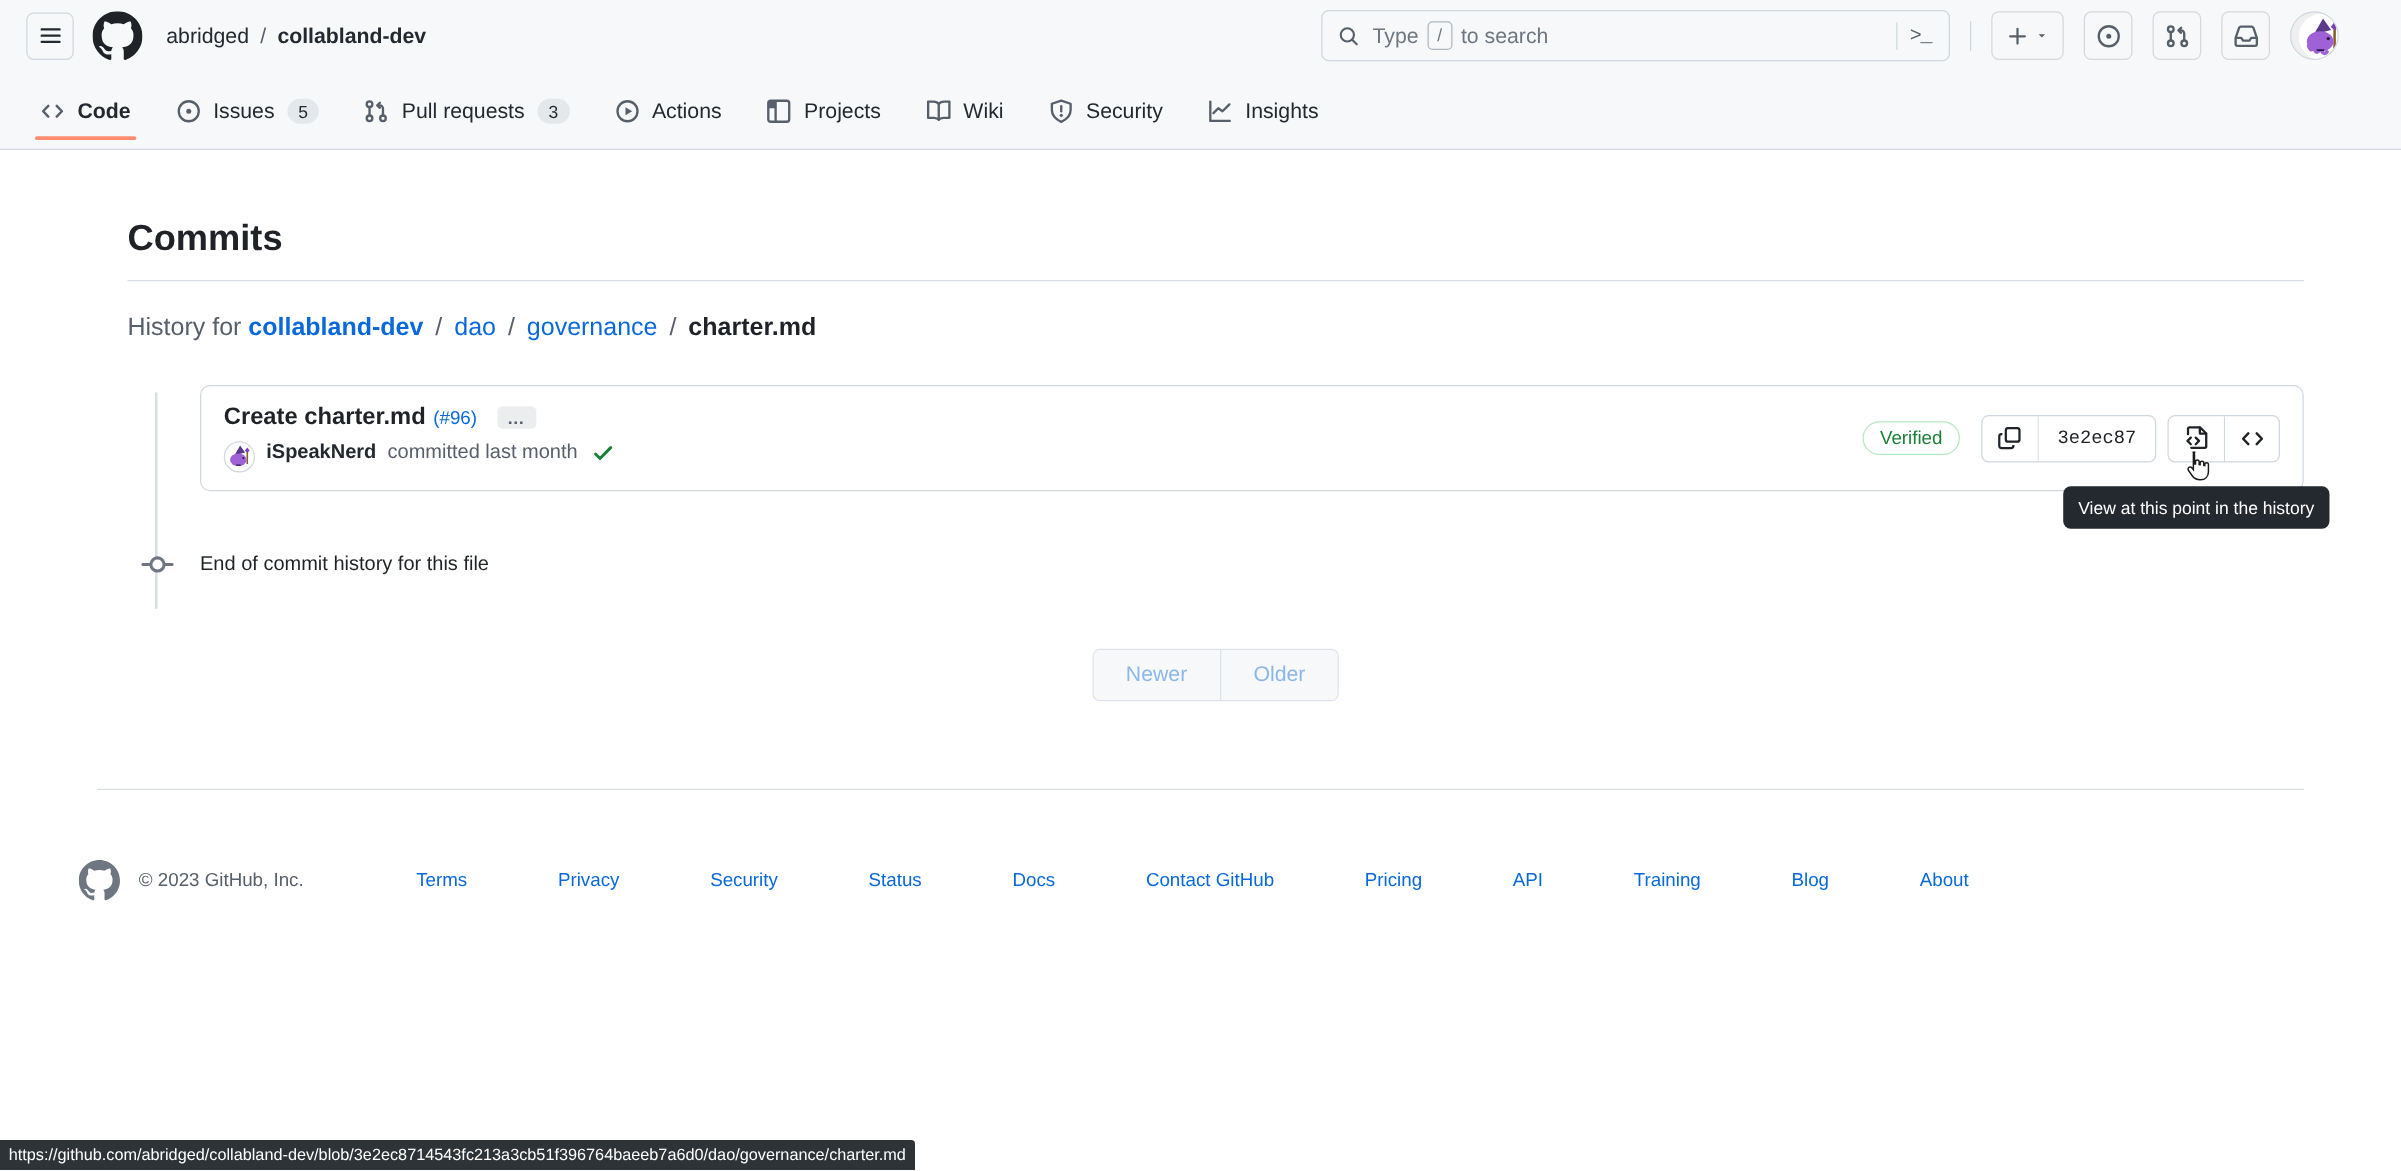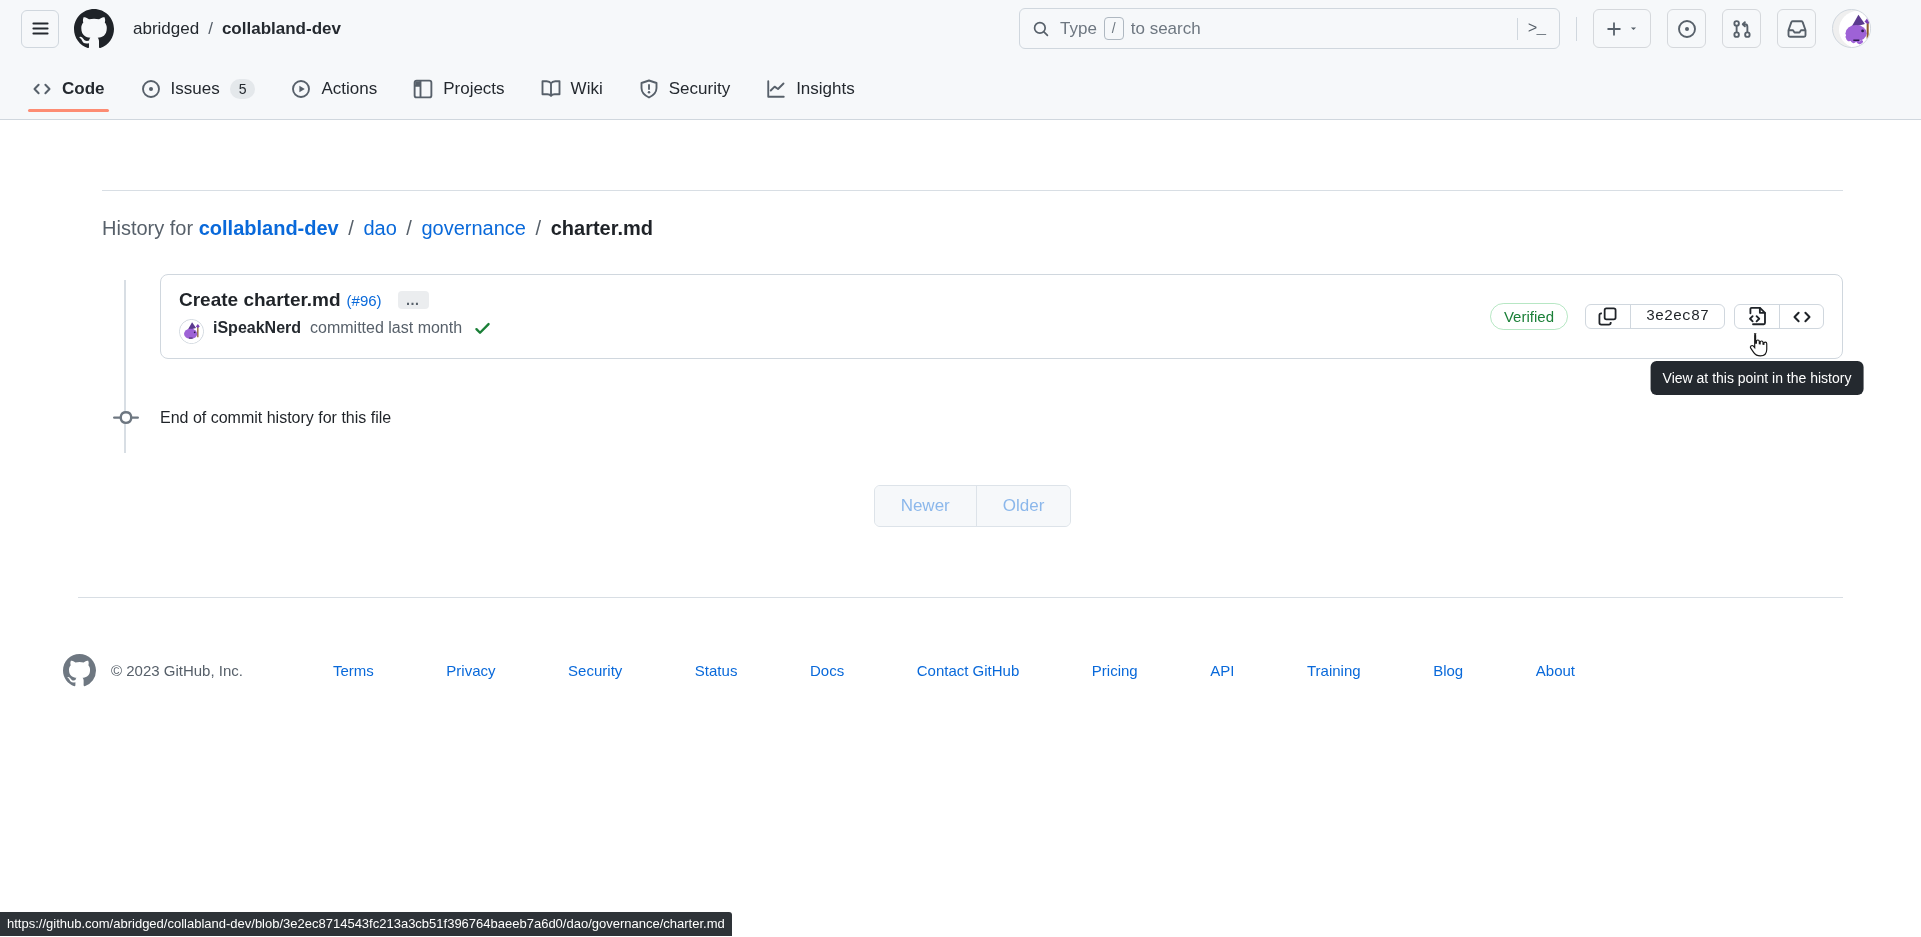--- a/index.html
+++ b/index.html
@@ -22,21 +22,21 @@
     background:transparent; display:flex; align-items:center; justify-content:center;
     color:#24292f; cursor:pointer; flex:0 0 auto;
   }
   .gh-logo{ margin-left:15px; color:#1f2328; flex:0 0 auto; }
   .crumb{ margin-left:19px; font-size:17px; display:flex; gap:9px; align-items:center; white-space:nowrap;}
   .crumb a{ color:#24292f; text-decoration:none; }
   .crumb .sep{ color:#57606a; }
   .crumb .repo{ font-weight:700; }
   .hdr-spacer{ flex:1; }
   .search-box{
-    width:541px; height:41px; border:1px solid #d0d7de; border-radius:6px;
+    width:503px; height:41px; border:1px solid #d0d7de; border-radius:6px;
     display:flex; align-items:center; padding:0 10px 0 12px;
     color:#6e7781; font-size:17px; background:#f6f8fa; cursor:text;
   }
   .search-box .mag{ color:#57606a; margin-right:10px; }
   .slash-key{
     border:1px solid #afb8c1; border-radius:4px; font-size:14px; line-height:1;
     padding:3px 7px 4px; margin:0 7px; color:#6e7781;
   }
   .search-spacer{ flex:1; }
   .search-divider{ width:1px; height:22px; background:#d0d7de; margin-right:10px; }
@@ -113,21 +113,21 @@
   .mini-avatar{ width:25px; height:25px; border-radius:50%; overflow:hidden; border:1px solid #d0d7de; }
   .author-name{ font-weight:600; color:#24292f; text-decoration:none;}
   .check-ic{ margin-left:2px; }
 
   .commit-actions{ display:flex; align-items:center; flex:0 0 auto; }
   .verified-badge{
     color:#1a7f37; border:1px solid rgba(74,194,107,.4); border-radius:999px;
     font-size:15px; padding:4px 13px; margin-right:17px; background:transparent; cursor:pointer;
   }
   .btn-group{
-    display:flex; border:1px solid #d0d7de; border-radius:6px; background:#fff; height:25px;
+    display:flex; border:1px solid #d0d7de; border-radius:6px; background:#fff; height:38px;
     overflow:visible;
   }
   .btn-group + .btn-group{ margin-left:9px; }
   .bg-item{
     display:flex; align-items:center; justify-content:center; background:transparent; border:none;
     color:#1f2328; cursor:pointer; position:relative;
   }
   .bg-item + .bg-item{ border-left:1px solid #d0d7de; }
   .icon-cell{ width:44px; }
   .sha-cell{
@@ -281,20 +281,33 @@
       <svg width="20" height="20" viewBox="0 0 16 16" fill="none">
           <circle cx="8" cy="8" r="6.4" stroke="currentColor" stroke-width="1.5"></circle>
           <circle cx="8" cy="8" r="1.6" fill="currentColor"></circle>
         </svg>
     </span>
     <span>Issues</span>
     <span class="counter">5</span>
   </a>
   <a href="#" class="nav-tab">
     <span class="ticon">
+      <svg width="20" height="20" viewBox="0 0 16 16" fill="none" stroke="currentColor" stroke-width="1.5">
+          <circle cx="3.7" cy="3.5" r="1.8"></circle>
+          <circle cx="3.7" cy="12.5" r="1.8"></circle>
+          <circle cx="12.3" cy="12.5" r="1.8"></circle>
+          <path d="M3.7 5.3v5.4M12.3 10.7V6.2c0-1.1-.9-2-2-2H8.8"></path>
+          <path d="m10.3 2.6-1.7 1.6 1.7 1.6" stroke-linecap="round" stroke-linejoin="round"></path>
+        </svg>
+    </span>
+    <span>Pull requests</span>
+    <span class="counter">3</span>
+  </a>
+  <a href="#" class="nav-tab">
+    <span class="ticon">
       <svg width="20" height="20" viewBox="0 0 16 16" fill="none">
           <circle cx="8" cy="8" r="6.4" stroke="currentColor" stroke-width="1.5"></circle>
           <path d="M6.7 5.4 11 8l-4.3 2.6z" fill="currentColor"></path>
         </svg>
     </span>
     <span>Actions</span>
   </a>
   <a href="#" class="nav-tab">
     <span class="ticon">
       <svg width="20" height="20" viewBox="0 0 16 16" fill="none" stroke="currentColor" stroke-width="1.5">
@@ -330,20 +343,21 @@
           <path d="M1.8 1.8v12.4h12.4"></path>
           <path d="m3.8 9.2 3.1-3.1L9.6 8l4.4-4.4"></path>
         </svg>
     </span>
     <span>Insights</span>
   </a>
 </nav>
 
 <main class="main">
   <div class="container">
+    <h1 class="page-title">Commits</h1>
     <div class="title-divider"></div>
 
     <div class="history-line">
       <span>History for</span>
       <a href="#" class="repo-link">collabland-dev</a>
       <span class="hsep">/</span>
       <a href="#">dao</a>
       <span class="hsep">/</span>
       <a href="#">governance</a>
       <span class="hsep">/</span>

